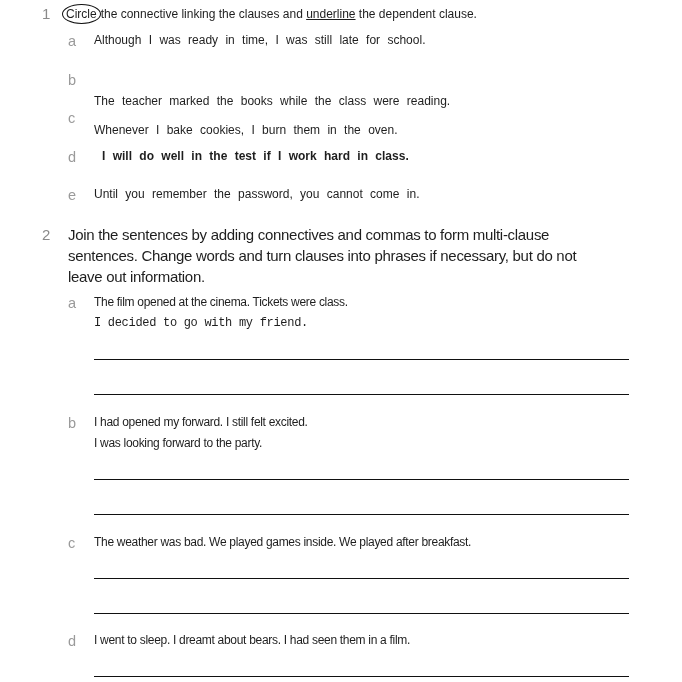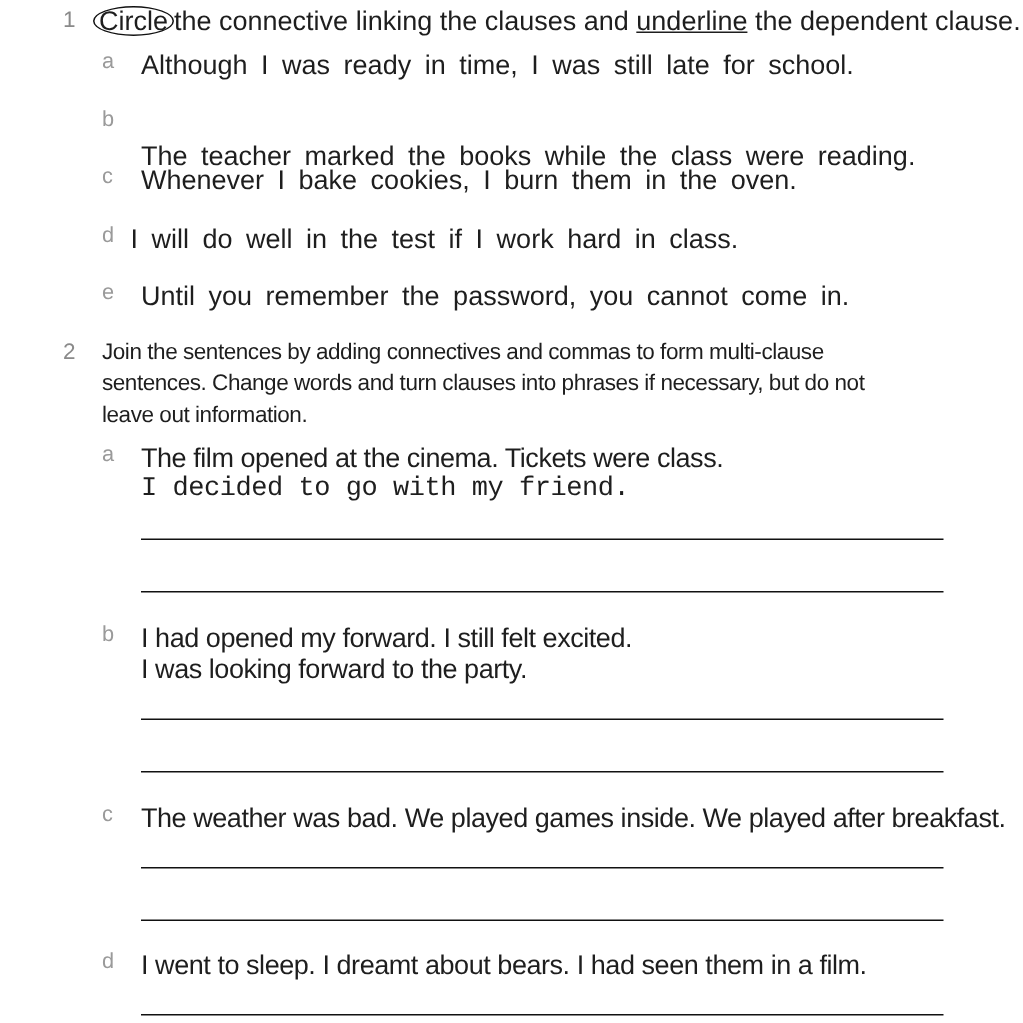--- a/index.html
+++ b/index.html
@@ -1,21 +1,21 @@
 <!DOCTYPE html>
 <html><head>
 <meta charset="utf-8">
 <style>
   html, body { margin: 0; padding: 0; background: #ffffff; }
   body { width: 682px; height: 682px; position: relative; overflow: hidden;
          font-family: "Liberation Sans", sans-serif; color: #1a1a1a; }
   .abs { position: absolute; white-space: nowrap; }
   .qnum { color: #8a8a8a; font-size: 15px; }
   .sub  { color: #9a9a9a; font-size: 14.5px; }
-  .txt  { font-size: 18px; color: #1e1e1e; }
+  .txt  { font-size: 12px; color: #1e1e1e; }
   .spaced { word-spacing: 4px; }
   .circled { display: inline-block; border: 1.6px solid #111; border-radius: 50%;
              padding: 0 3px; margin-left: -4px; line-height: 18px; }
   .ul { text-decoration: underline; }
   .line { position: absolute; left: 94px; width: 535px; height: 0;
           border-top: 1.6px solid #111; }
   .para { position: absolute; font-size: 15px; line-height: 21px; white-space: normal; width: 530px; }
 </style>
 </head>
 <body>
@@ -25,24 +25,24 @@
   <span class="circled">Circle</span><span>the connective linking the clauses and </span><span class="ul">underline</span><span> the dependent clause.</span>
 </div>
 
 <span class="abs sub" style="left:68px; top:33px;">a</span>
 <span class="abs txt spaced" style="left:94px; top:33px;">Although I was ready in time, I was still late for school.</span>
 
 <span class="abs sub" style="left:68px; top:72px;">b</span>
 <span class="abs txt spaced" style="left:94px; top:60px;margin-top:34px;">The teacher marked the books while the class were reading.</span>
 
 <span class="abs sub" style="left:68px; top:110px;">c</span>
-<span class="abs txt spaced" style="left:94px; top:110px;">Whenever I bake cookies, I burn them in the oven.</span>
+<span class="abs txt spaced" style="left:94px; top:123px;">Whenever I bake cookies, I burn them in the oven.</span>
 
 <span class="abs sub" style="left:68px; top:149px;">d</span>
-<span class="abs txt spaced" style="left:87px; top:149px;">I will do well in the test if I work hard in class.</span>
+<span class="abs txt spaced" style="left:102px; top:149px;font-weight:bold;">I will do well in the test if I work hard in class.</span>
 
 <span class="abs sub" style="left:68px; top:187px;">e</span>
 <span class="abs txt spaced" style="left:94px; top:187px;">Until you remember the password, you cannot come in.</span>
 
 <span class="abs qnum" style="left:42px; top:226px;">2</span>
 <div class="para txt" style="left:68px; top:224px; letter-spacing:-0.3px;">Join the sentences by adding connectives and commas to form multi-clause sentences. Change words and turn clauses into phrases if necessary, but do not leave out information.</div>
 
 <span class="abs sub" style="left:68px; top:295px;">a</span>
 <span class="abs txt" style="left:94px; top:295px; letter-spacing:-0.3px;">The film opened at the cinema. Tickets were class.</span>
 <span class="abs txt" style="left:94px; top:316px; letter-spacing:-0.3px;font-family:Liberation Mono, monospace;">I decided to go with my friend.</span>

